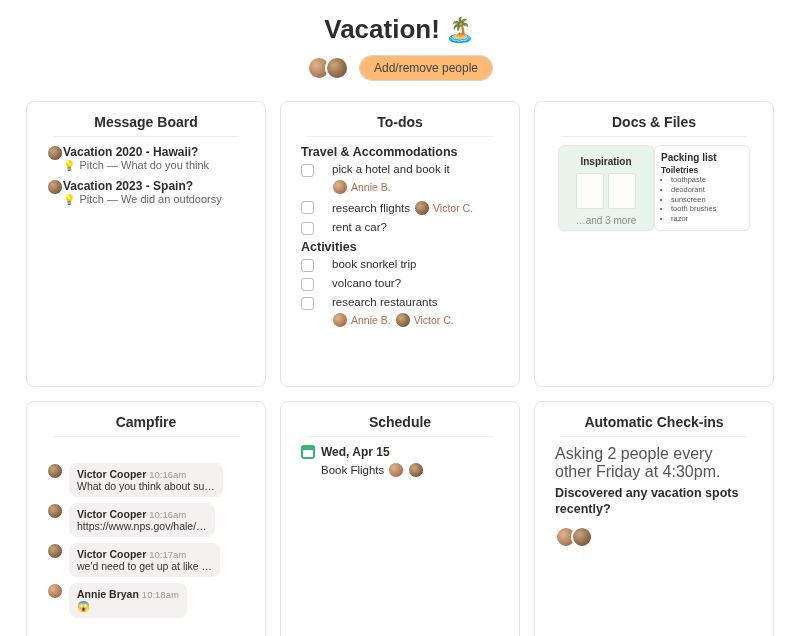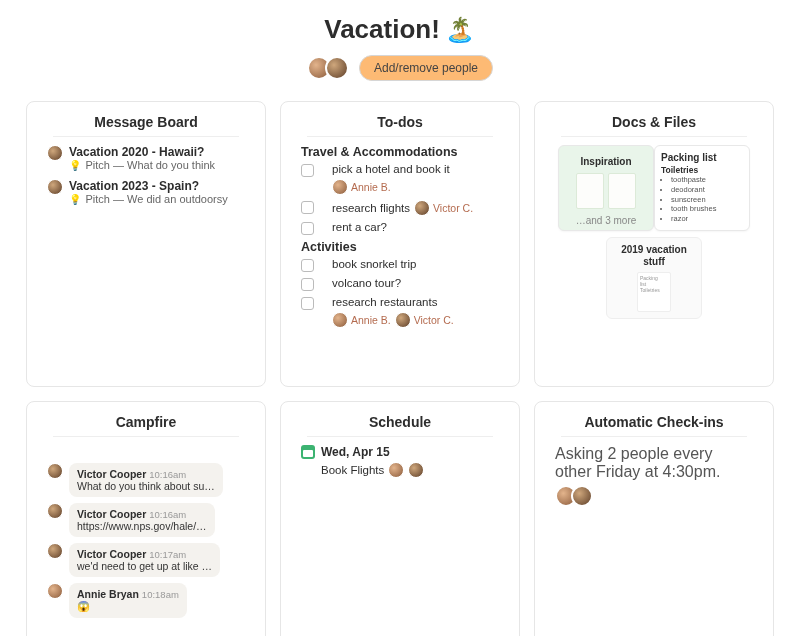--- a/index.html
+++ b/index.html
@@ -72,21 +72,21 @@
   }
   .card-title {
     text-align: center;
     font-weight: 700;
     font-size: 14px;
     padding-bottom: 6px;
     margin: 0 6px 8px;
     border-bottom: 1px solid #eee;
   }
   
-  .msg { display: flex; gap: 6px; margin-bottom: 8px; }
+  .msg { display: flex; gap: 0; margin-bottom: 8px; }
   .msg .mtxt { flex:1; }
   .msg-title { font-weight: 700; font-size: 12px; color:#2d2d2d;}
   .msg-sub { font-size: 11px; color:#666; display:flex; align-items:center; gap:4px;}
   .bulb { font-size:10px; }
   
   .group-title { font-weight:700; font-size:12.5px; margin:4px 0 4px; }
   .todo { display:flex; align-items:flex-start; gap:18px; font-size:11.5px; margin-bottom:5px; }
   .checkbox { width:13px; height:13px; border:1px solid #bbb; border-radius:3px; flex-shrink:0; margin-top:1px; background:#fff; }
   .assignee { color:#b46b4f; font-size:10.5px; display:inline-flex; align-items:center; gap:3px;}
   .todo-line { display:flex; flex-wrap:wrap; gap:4px; align-items:center;}
@@ -249,24 +249,20 @@
         <div class="doc-sub">Toiletries</div>
         <ul class="doc-list">
           <li>toothpaste</li>
           <li>deodorant</li>
           <li>sunscreen</li>
           <li>tooth brushes</li>
           <li>razor</li>
         </ul>
       </div>
     </div>
-    <div class="doc-2019">
-      <div class="doc-2019-title">2019 vacation stuff</div>
-      <div class="mini-doc">Packing<br>list<br>Toiletries</div>
-    </div>
   </div>
 
   <div class="card">
     <div class="card-title">Campfire</div>
     <div style="height:18px"></div>
     <div class="chat">
       <span class="avatar-sm a2"></span>
       <div class="bubble">
         <div><span class="chat-name">Victor Cooper</span><span class="chat-time">10:16am</span></div>
         <div class="chat-body">What do you think about su…</div>
@@ -304,19 +300,20 @@
     <div class="sched-item">
       <span>Book Flights</span>
       <span class="avatar-sm a1"></span>
       <span class="avatar-sm a2"></span>
     </div>
   </div>
 
   <div class="card">
     <div class="card-title">Automatic Check-ins</div>
     <div class="ci-meta">Asking 2 people every other Friday at 4:30pm.</div>
+    <div class="ci-q">Discovered any vacation spots recently?</div>
     <div class="ci-av-row">
       <span class="avatar a1"></span>
       <span class="avatar a2"></span>
     </div>
   </div>
 
 </div>
 
 </body></html>

